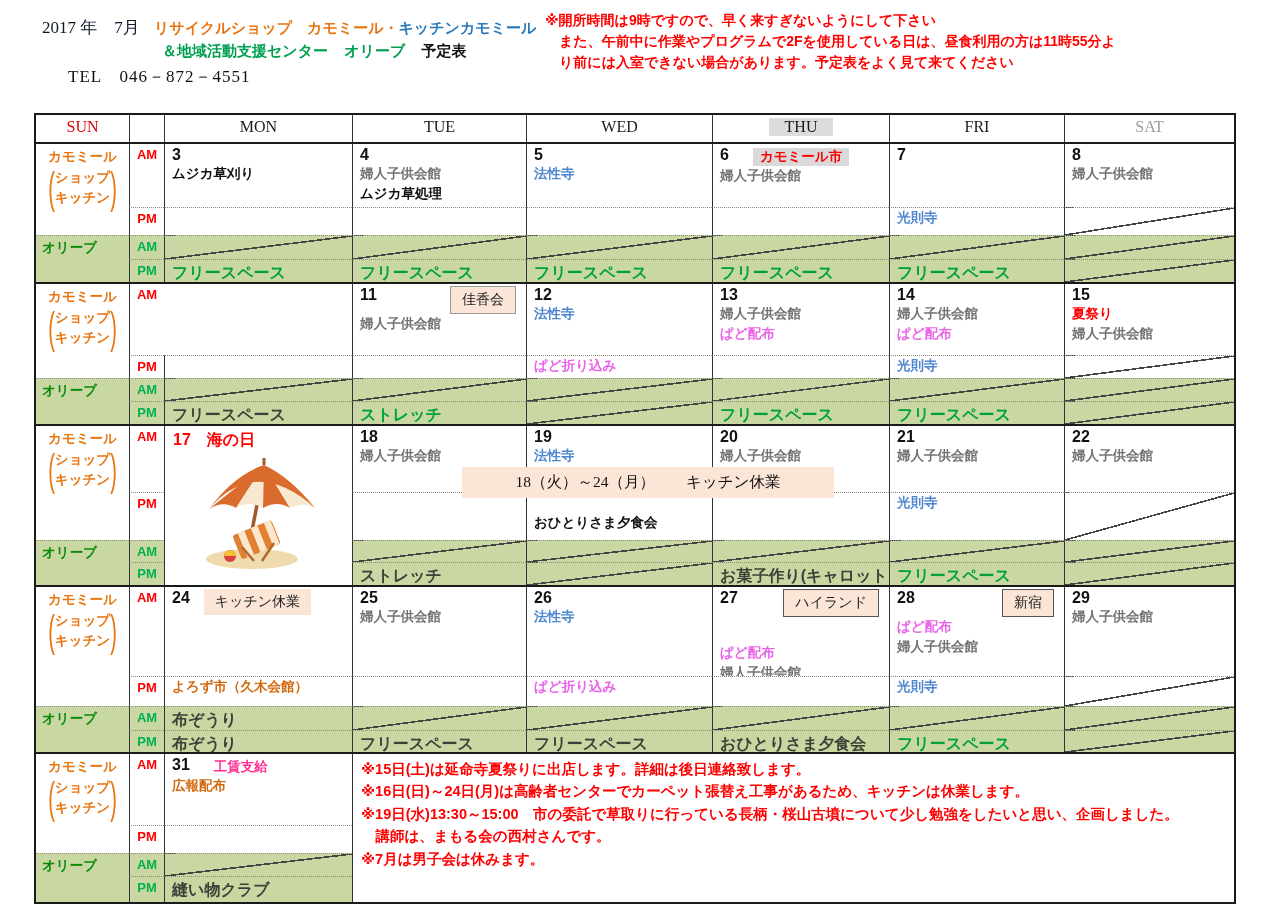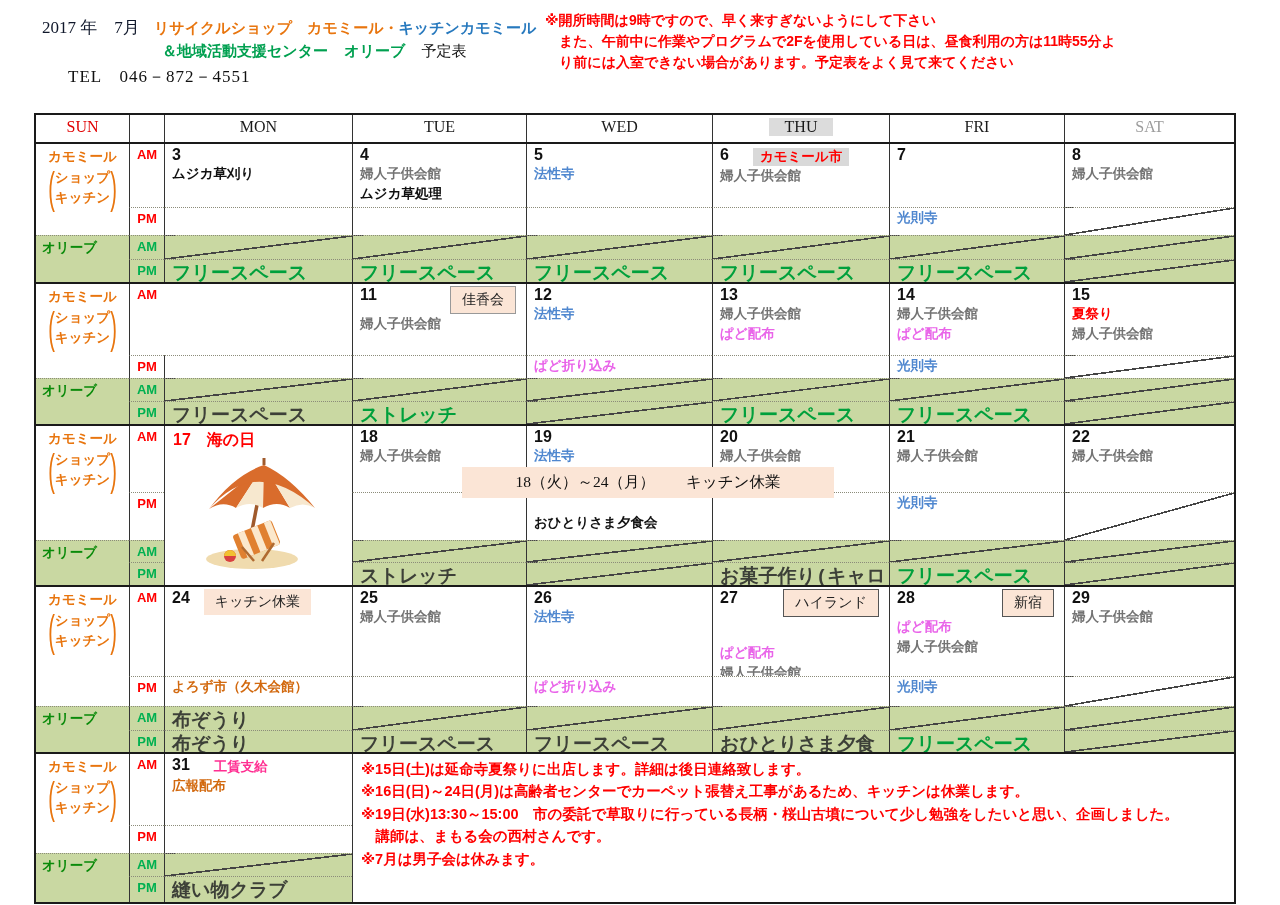--- a/index.html
+++ b/index.html
@@ -9,21 +9,21 @@
 
   
   .title-block { position:absolute; left:42px; top:16px; font-size:15px; }
   .t-line1 { white-space:nowrap; }
   .t-ym { font-family:"Liberation Serif","DejaVu Serif",serif; font-size:17px; color:#0f172a; }
   .t-shop { color:#e8750e; font-weight:bold; margin-left:10px; }
   .t-kitchen { color:#2779be; font-weight:bold; }
   .t-line2 { padding-left:120px; margin-top:3px; white-space:nowrap; }
   .t-center { color:#00a050; font-weight:bold; }
   .t-olive { color:#00a050; font-weight:bold; margin-left:12px; }
-  .t-suffix { color:#111; font-weight:normal; margin-left:12px;text-align:right; }
+  .t-suffix { color:#111; font-weight:bold; margin-left:12px;text-align:right; }
   .t-line3 { margin-top:4px; padding-left:26px; font-family:"Liberation Serif","DejaVu Serif",serif;
              font-size:17px; letter-spacing:1px; color:#111; }
 
   .notice { position:absolute; left:545px; top:10px; width:730px; color:#ff0000;
             font-weight:bold; font-size:14px; line-height:1.5; }
   .notice .nl { white-space:nowrap; }
   .notice .nl.ind { padding-left:14px; }
 
   
   .cal { position:absolute; left:34px; top:113px; width:1202px; background:#fff;
@@ -69,21 +69,21 @@
   .date { font-size:16px; font-weight:bold; color:#111; line-height:1.15; }
   .dx { font-weight:bold; font-size:13.5px; margin-left:24px; margin-top:2px; }
   .dx.hl { background:#d9d9d9; padding:0 7px; }
   .badge { font-family:"Liberation Serif","DejaVu Serif",serif; font-size:14px; color:#222;
            background:#fbe5d6; padding:4px 11px; white-space:nowrap; }
   .badge.b-light { border:1px solid #999; }
   .badge.b-dark { border:1px solid #555; }
   .bp-inline { margin-left:14px; }
   .bp-right { margin-left:auto; margin-right:6px; }
   .it { display:block; font-weight:bold; font-size:13.5px; line-height:1.45; padding-left:7px; }
-  .olvit .it { font-size:19px; padding-top:1px;font-family:Liberation Mono, monospace; }
+  .olvit .it { font-size:16px; padding-top:1px; }
   .c-black{color:#111} .c-purple{color:#737373} .c-blue{color:#4f87cf}
   .c-magenta{color:#e964e9} .c-red{color:#ff0000} .c-orange{color:#d2690f}
   .c-pink{color:#ff2f92} .c-green{color:#00a03c} .c-dark{color:#3d4038}
 
   
   .holiday { background:#fff; }
   .hd-date { color:#ff0000; font-weight:bold; font-size:16px; padding:4px 0 0 8px; }
   .hd-art { display:flex; justify-content:center; margin-top:2px; }
 
   

